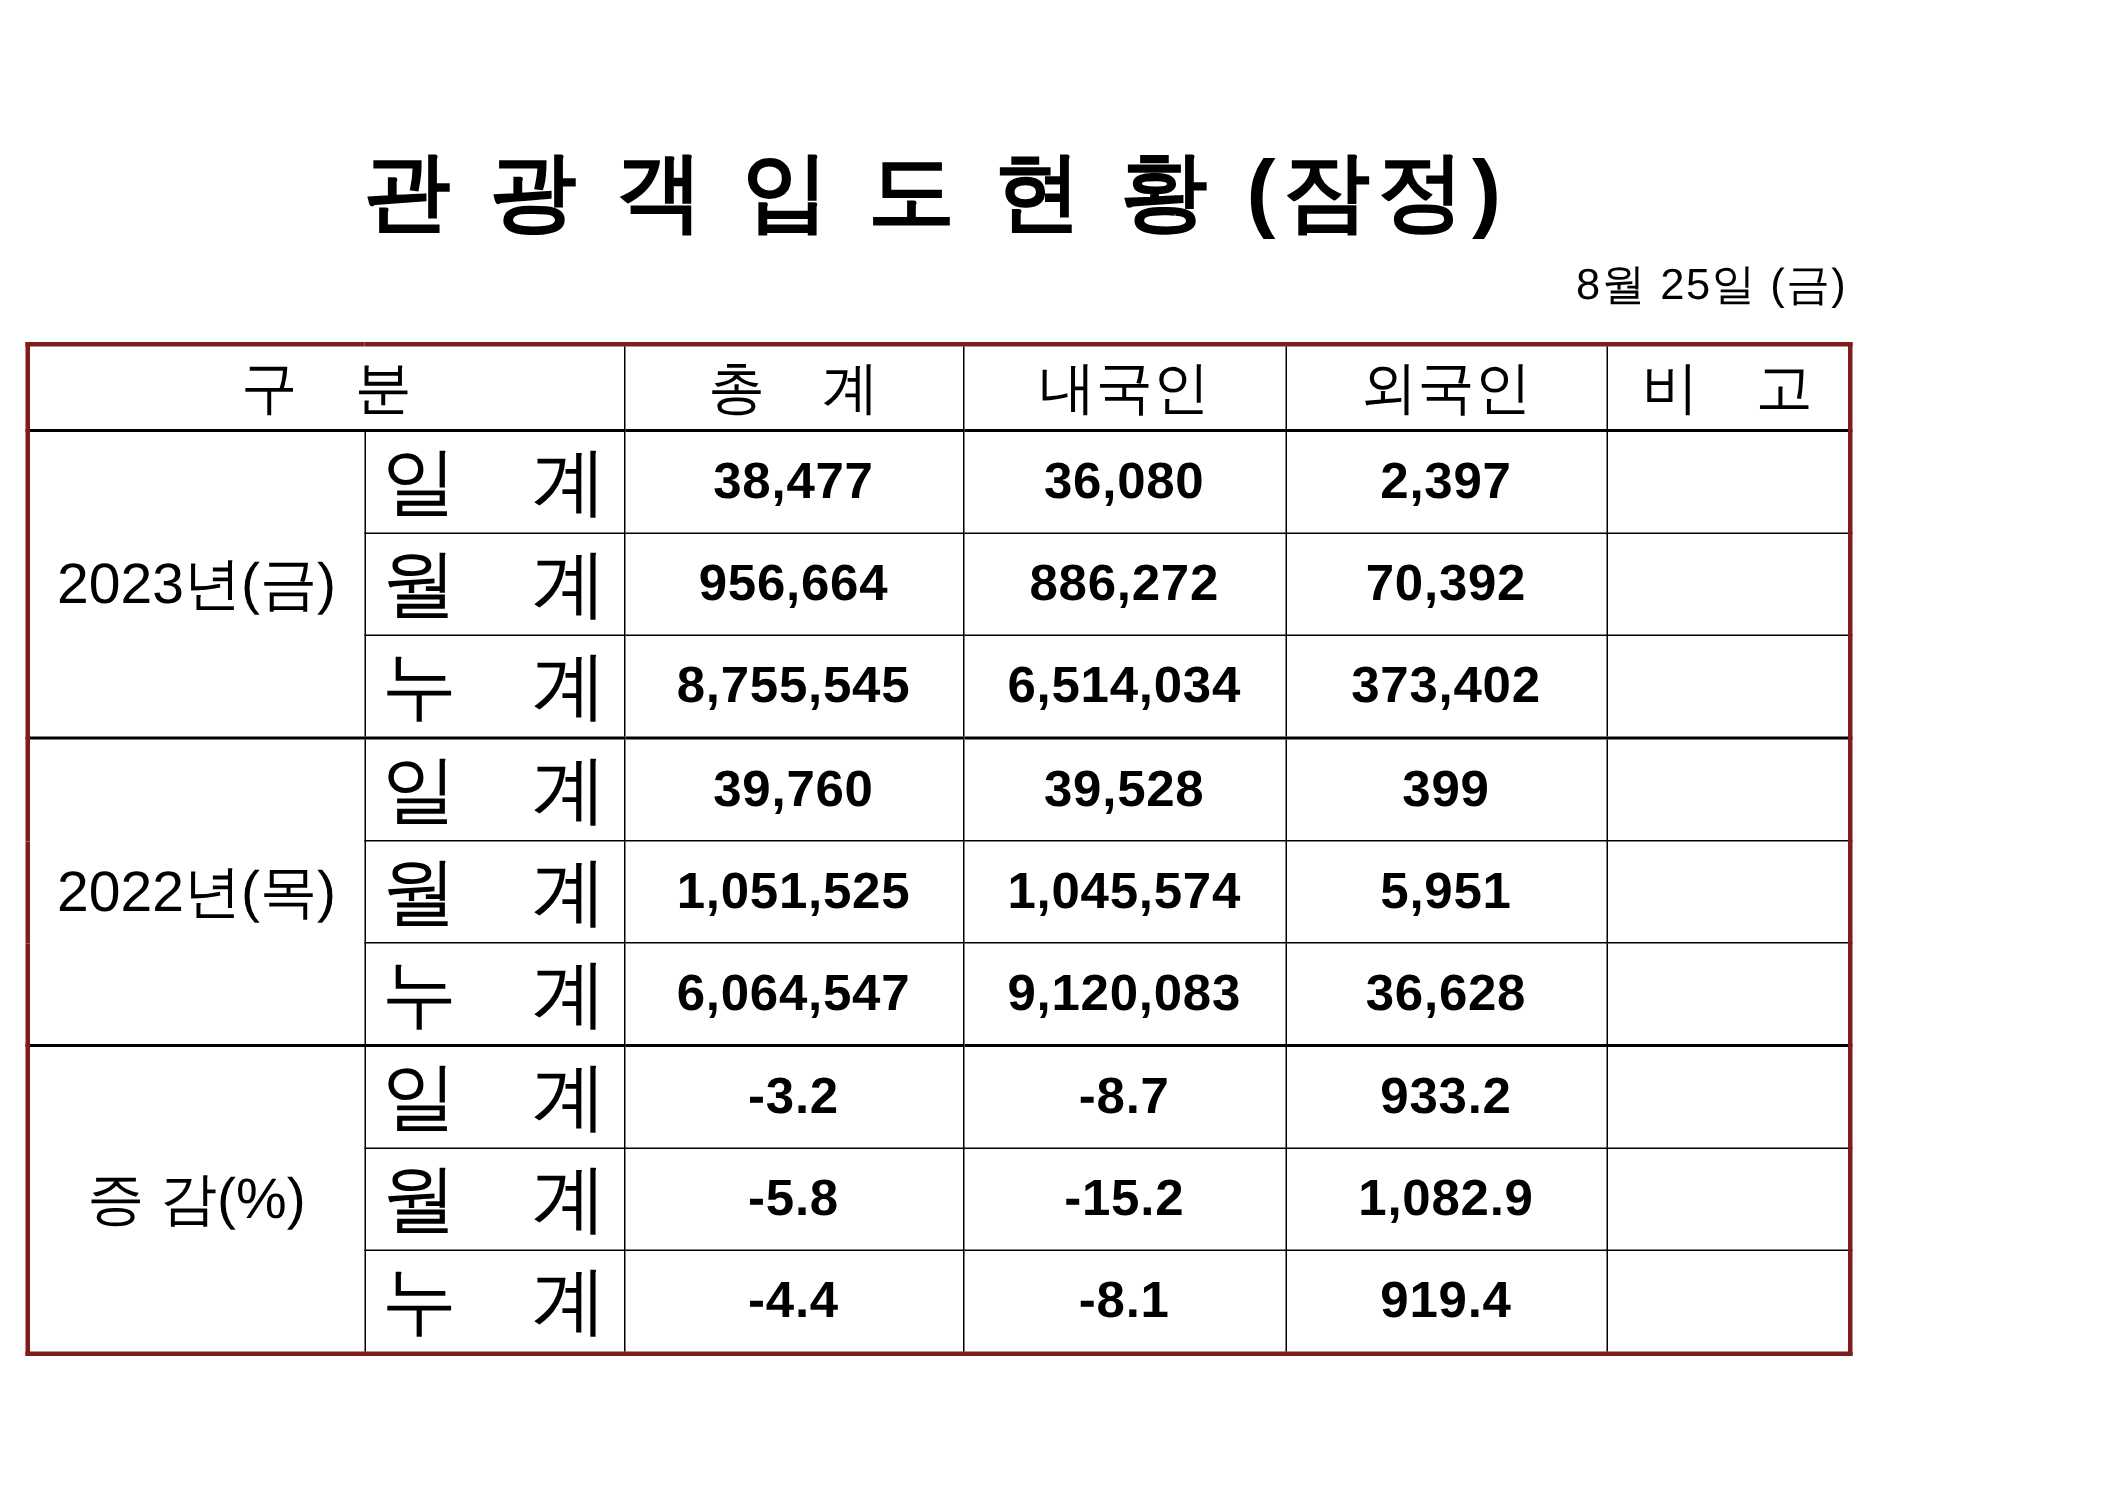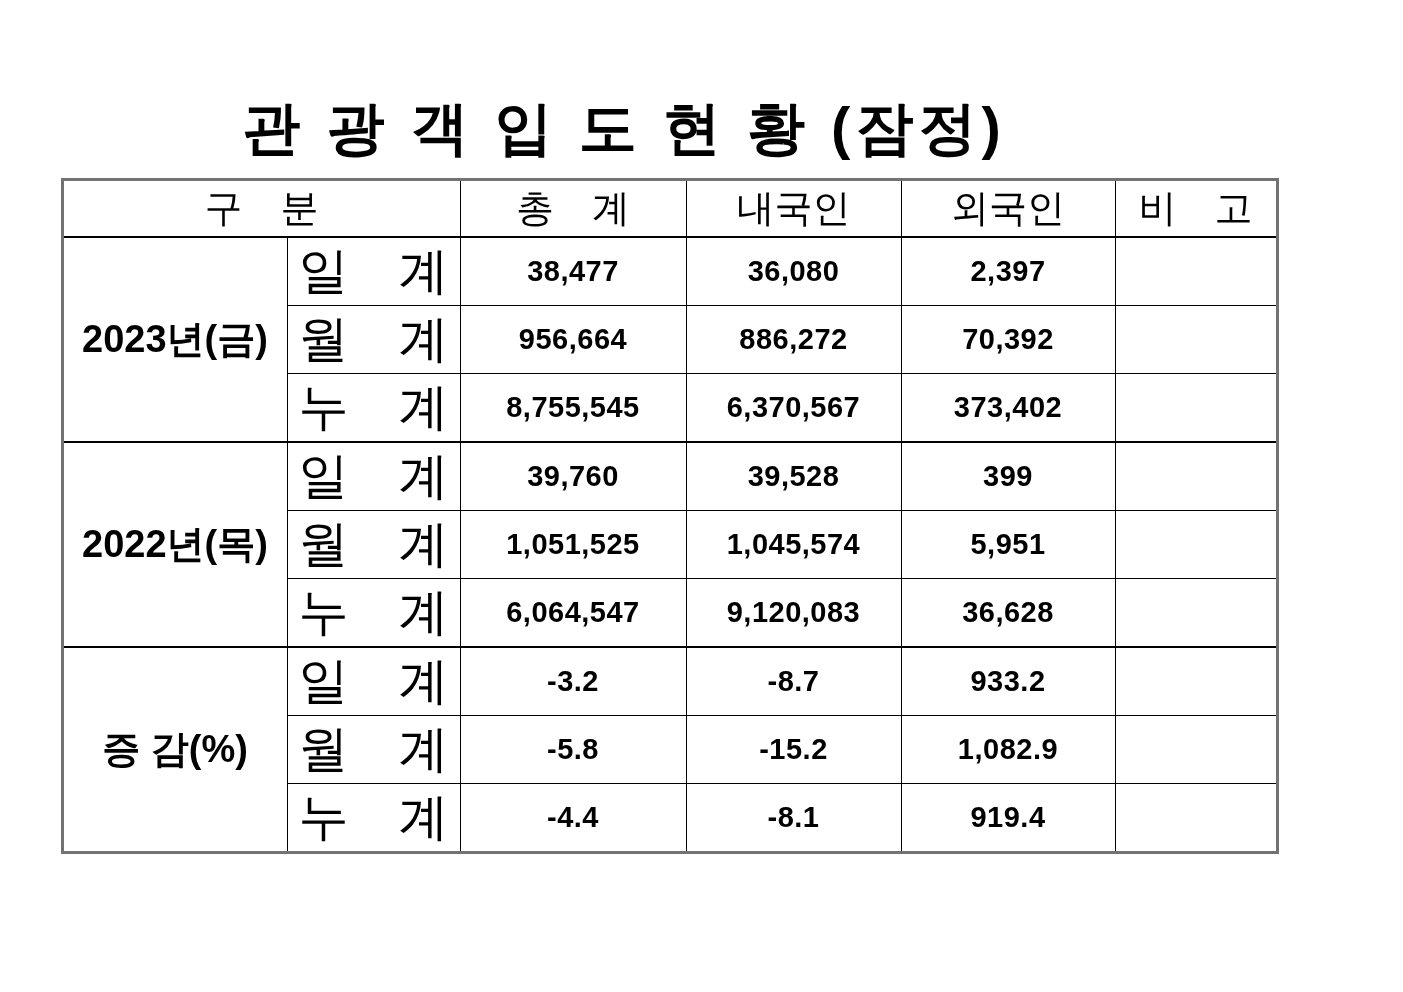--- a/index.html
+++ b/index.html
@@ -35,63 +35,63 @@
     font-size: 29px;
     font-weight: 400;
     margin-top: 10px;
     letter-spacing: 1px;
   }
   table.report-table {
     margin-top: 18px;
     width: 1215px;
     table-layout: fixed;
     border-collapse: collapse;
-    border: 3px solid #737373;
-    margin-left: 44px;
+    border: 3px solid #7f1d1d;
   }
   .report-table th,
   .report-table td {
     border: 1.6px solid #000;
     text-align: center;
     vertical-align: middle;
     padding: 0;
     overflow: hidden;
     white-space: nowrap;
   }
   .report-table thead tr { height: 58px; }
   .report-table tbody tr { height: 60px; }
   .report-table th {
     font-size: 38px;
     font-weight: 400;
     border-bottom-width: 2.5px;
   }
   td.year-cell {
     font-size: 38px;
-    font-weight: 700;
+    font-weight: 400;
   }
   td.label-cell {
     font-size: 50px;
     font-weight: 400;
   }
   td.num-cell {
-    font-size: 29px;
+    font-size: 34px;
     font-weight: 700;
     letter-spacing: 0.5px;
   }
   td.remarks-cell { background: #ffffff; }
   tr.group-start td { border-top-width: 2.5px; }
 </style>
 </head>
 <body>
 
 <div class="page">
   <div class="content">
 
     <h1 class="title">관 광 객 입 도 현 황 (잠정)</h1>
 
+    <div class="date">8월 25일 (금)</div>
 
     <table class="report-table">
       <colgroup>
         <col style="width:225px">
         <col style="width:173px">
         <col style="width:226px">
         <col style="width:215px">
         <col style="width:214px">
         <col style="width:162px">
       </colgroup>
@@ -117,21 +117,21 @@
         <tr>
           <td class="label-cell">월　계</td>
           <td class="num-cell">956,664</td>
           <td class="num-cell">886,272</td>
           <td class="num-cell">70,392</td>
           <td class="remarks-cell"></td>
         </tr>
         <tr>
           <td class="label-cell">누　계</td>
           <td class="num-cell">8,755,545</td>
-          <td class="num-cell">6,370,567</td>
+          <td class="num-cell">6,514,034</td>
           <td class="num-cell">373,402</td>
           <td class="remarks-cell"></td>
         </tr>
 
         <tr class="group-start">
           <td class="year-cell" rowspan="3">2022년(목)</td>
           <td class="label-cell">일　계</td>
           <td class="num-cell">39,760</td>
           <td class="num-cell">39,528</td>
           <td class="num-cell">399</td>

